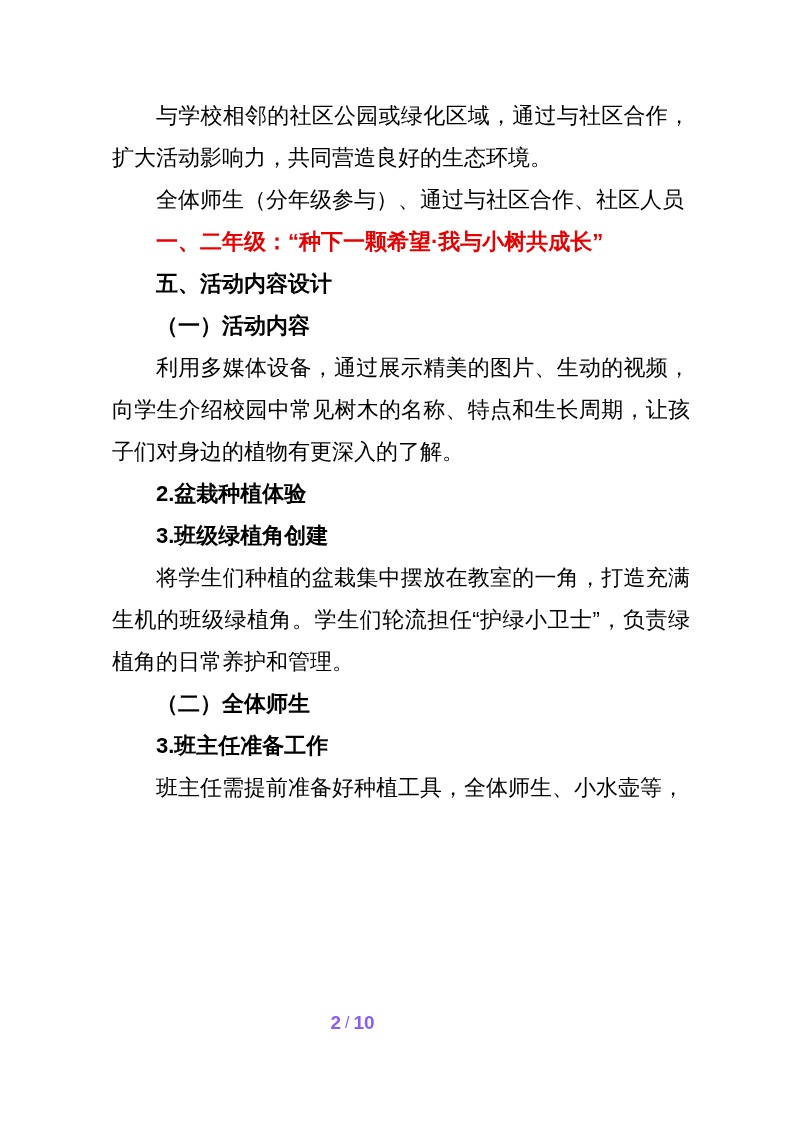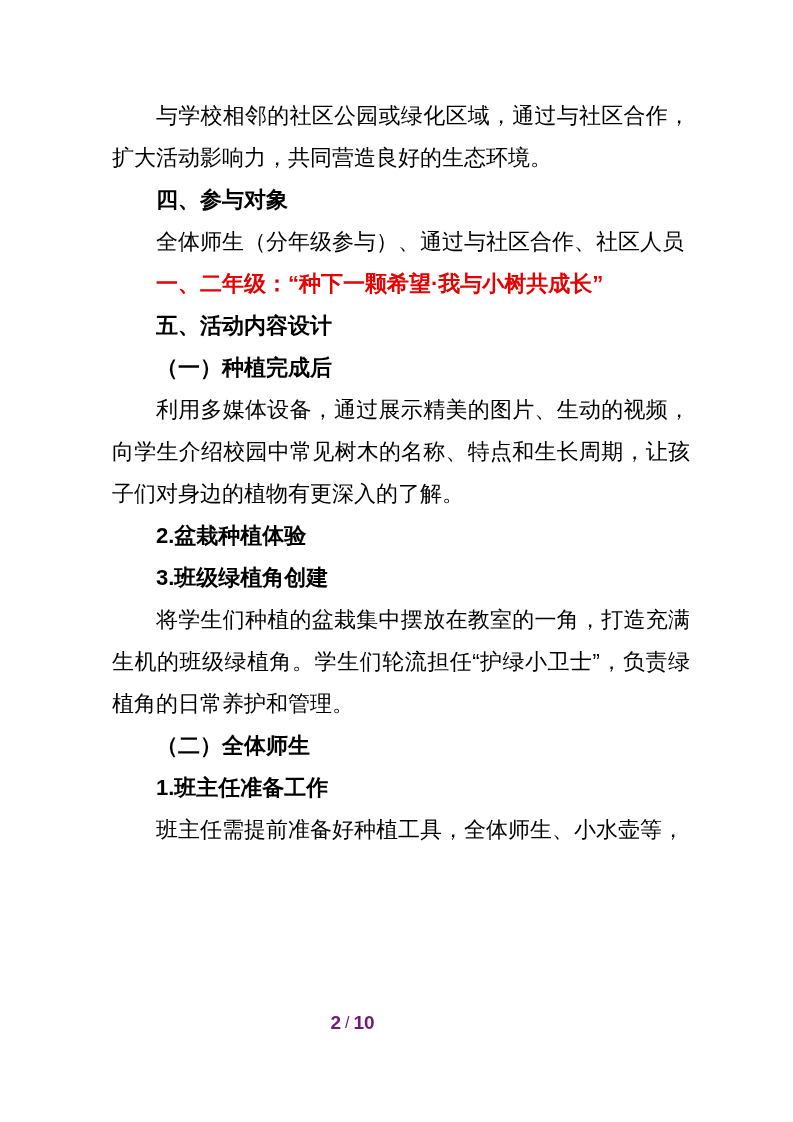--- a/index.html
+++ b/index.html
@@ -36,46 +36,45 @@
     font-weight: 700;
   }
   .footer {
     position: absolute;
     left: 0;
     right: 0;
     top: 1012px;
     text-align: center;
     font-size: 19px;
     font-weight: 700;
-    color: #701a75;
+    color: #8b5cf6;
   }
   .footer .sep {
     font-weight: 400;
     font-size: 16px;
     padding: 0 4px;
     position: relative;
     top: -1px;
   }
 </style>
 </head>
 <body>
 
 <div class="page">
   <div class="content">
     <p>与学校相邻的社区公园或绿化区域，通过与社区合作，扩大活动影响力，共同营造良好的生态环境。</p>
-    <p class="bold">四、参与对象</p>
     <p>全体师生（分年级参与）、通过与社区合作、社区人员</p>
     <p class="bold" style="color: rgb(230, 0, 0);">一、二年级：“种下一颗希望·我与小树共成长”</p>
     <p class="bold">五、活动内容设计</p>
-    <p class="bold">（一）种植完成后</p>
+    <p class="bold">（一）活动内容</p>
     <p>利用多媒体设备，通过展示精美的图片、生动的视频，向学生介绍校园中常见树木的名称、特点和生长周期，让孩子们对身边的植物有更深入的了解。</p>
     <p class="bold">2.盆栽种植体验</p>
     <p class="bold">3.班级绿植角创建</p>
     <p>将学生们种植的盆栽集中摆放在教室的一角，打造充满生机的班级绿植角。学生们轮流担任“护绿小卫士”，负责绿植角的日常养护和管理。</p>
     <p class="bold">（二）全体师生</p>
-    <p class="bold">1.班主任准备工作</p>
+    <p class="bold">3.班主任准备工作</p>
     <p>班主任需提前准备好种植工具，全体师生、小水壶等，</p>
   </div>
 
   <div class="footer">
     <span>2</span><span class="sep">/</span><span>10</span>
   </div>
 </div>
 
 </body></html>

